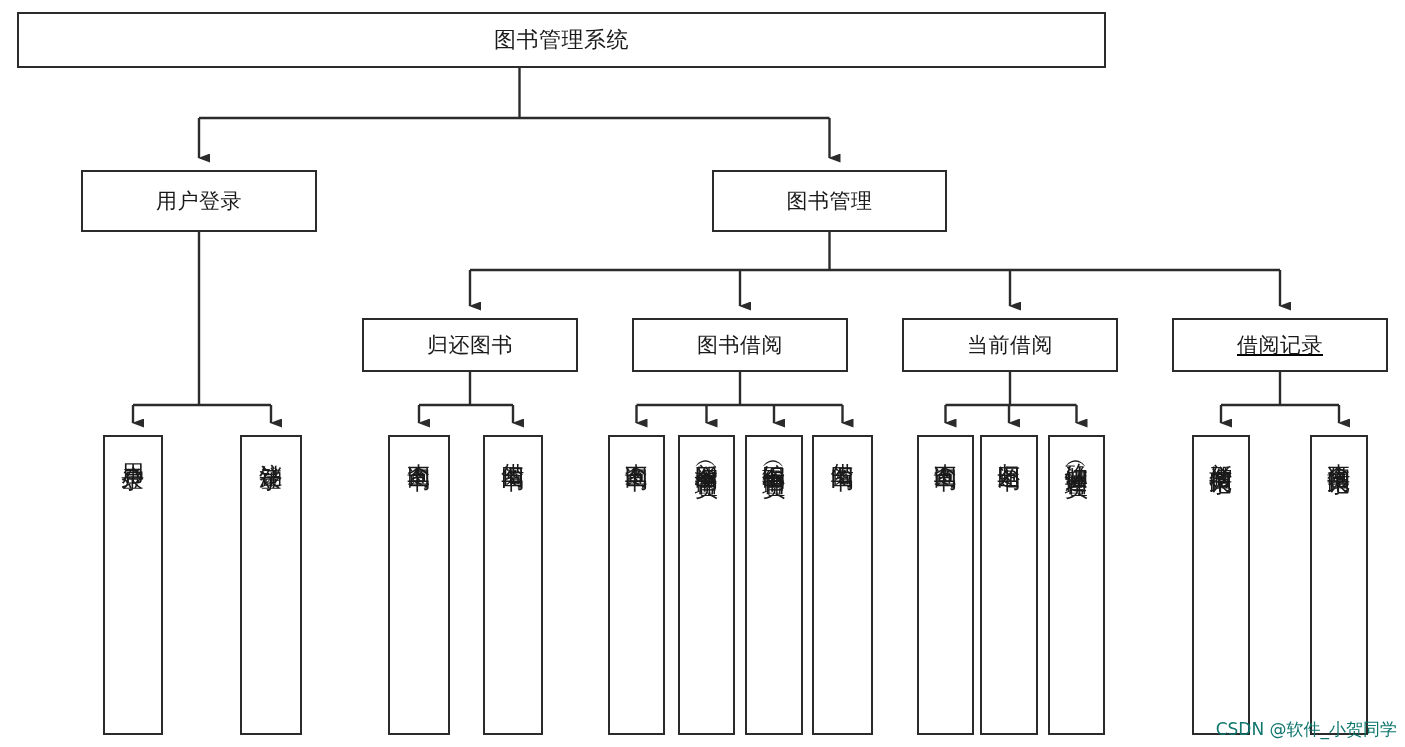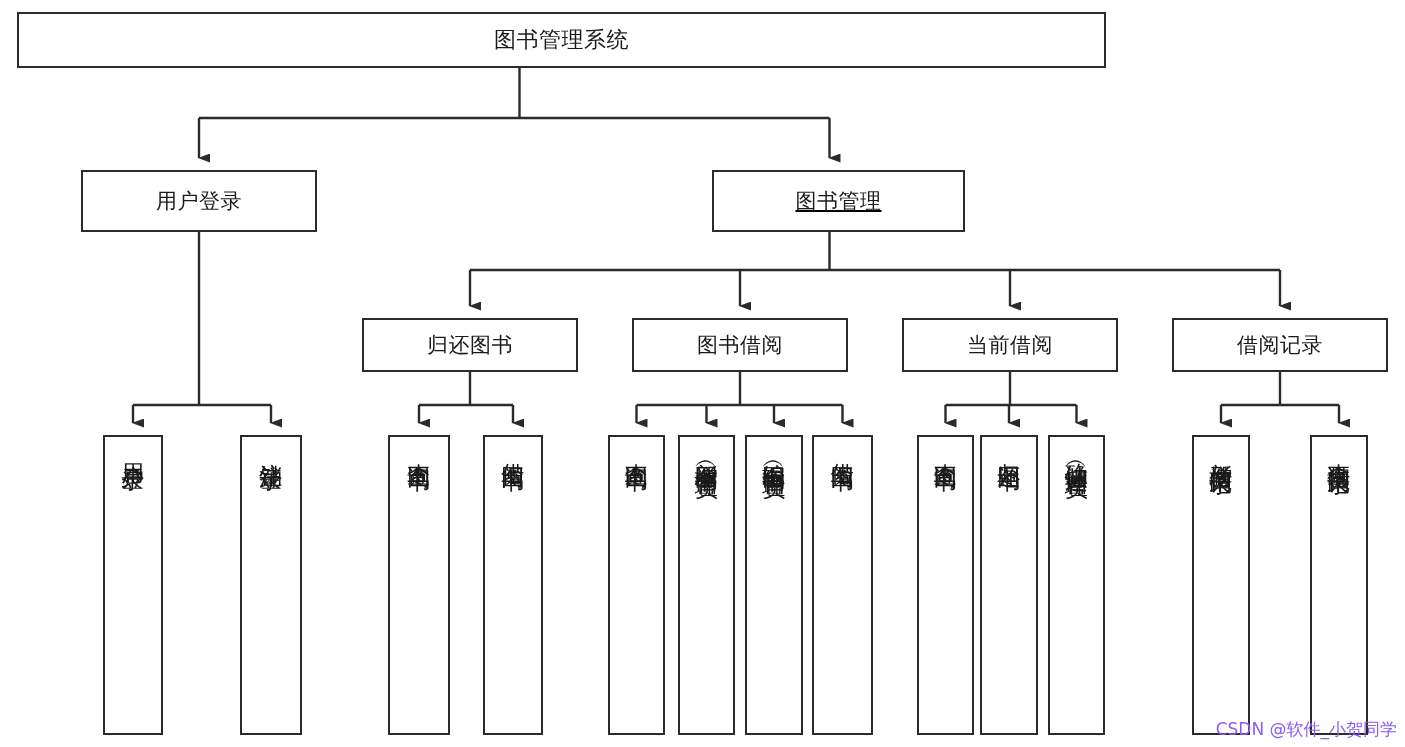--- a/index.html
+++ b/index.html
@@ -61,21 +61,21 @@
     font-size: 23px;
     line-height: 1.15;
     letter-spacing: 2px;
     white-space: nowrap;
   }
   .watermark {
     position: absolute;
     right: 8px;
     bottom: 6px;
     font-size: 17px;
-    color: #8b5cf6;
+    color: #0f766e;
     z-index: 5;
     white-space: nowrap;
     font-family: "DejaVu Sans", "Liberation Sans", sans-serif;
   }
 </style>
 </head>
 <body>
 
 <div id="canvas">
 
@@ -123,33 +123,33 @@
   </svg>
 
   <div class="watermark">CSDN @软件_小贺同学</div>
 
 <div class="node h root" style="left: 17px; top: 12px; width: 1089px; height: 56px;">
       <span class="lbl">图书管理系统</span>
     </div>
     <div class="node h" style="left: 81px; top: 170px; width: 236px; height: 62px;">
       <span class="lbl">用户登录</span>
     </div>
-    <div class="node h" style="left: 712px; top: 170px; width: 253px; height: 62px; text-decoration: underline;">
+    <div class="node h" style="left: 712px; top: 170px; width: 235px; height: 62px;">
       <span class="lbl">图书管理</span>
     </div>
     <div class="node h" style="left: 362px; top: 318px; width: 216px; height: 54px;">
       <span class="lbl">归还图书</span>
     </div>
     <div class="node h" style="left: 632px; top: 318px; width: 216px; height: 54px;">
       <span class="lbl">图书借阅</span>
     </div>
     <div class="node h" style="left: 902px; top: 318px; width: 216px; height: 54px;">
       <span class="lbl">当前借阅</span>
     </div>
-    <div class="node h" style="left: 1172px; top: 318px; width: 216px; height: 54px;">
+    <div class="node h" style="left: 1172px; top: 318px; width: 216px; height: 54px; text-decoration: underline;">
       <span class="lbl">借阅记录</span>
     </div>
     <div class="node v" style="left: 103px; top: 435px; width: 60px; height: 300px;">
       <span class="lbl">用户登录</span>
     </div>
     <div class="node v" style="left: 240px; top: 435px; width: 62px; height: 300px;">
       <span class="lbl">注销登录</span>
     </div>
     <div class="node v" style="left: 388px; top: 435px; width: 62px; height: 300px;">
       <span class="lbl">查询图书</span>

